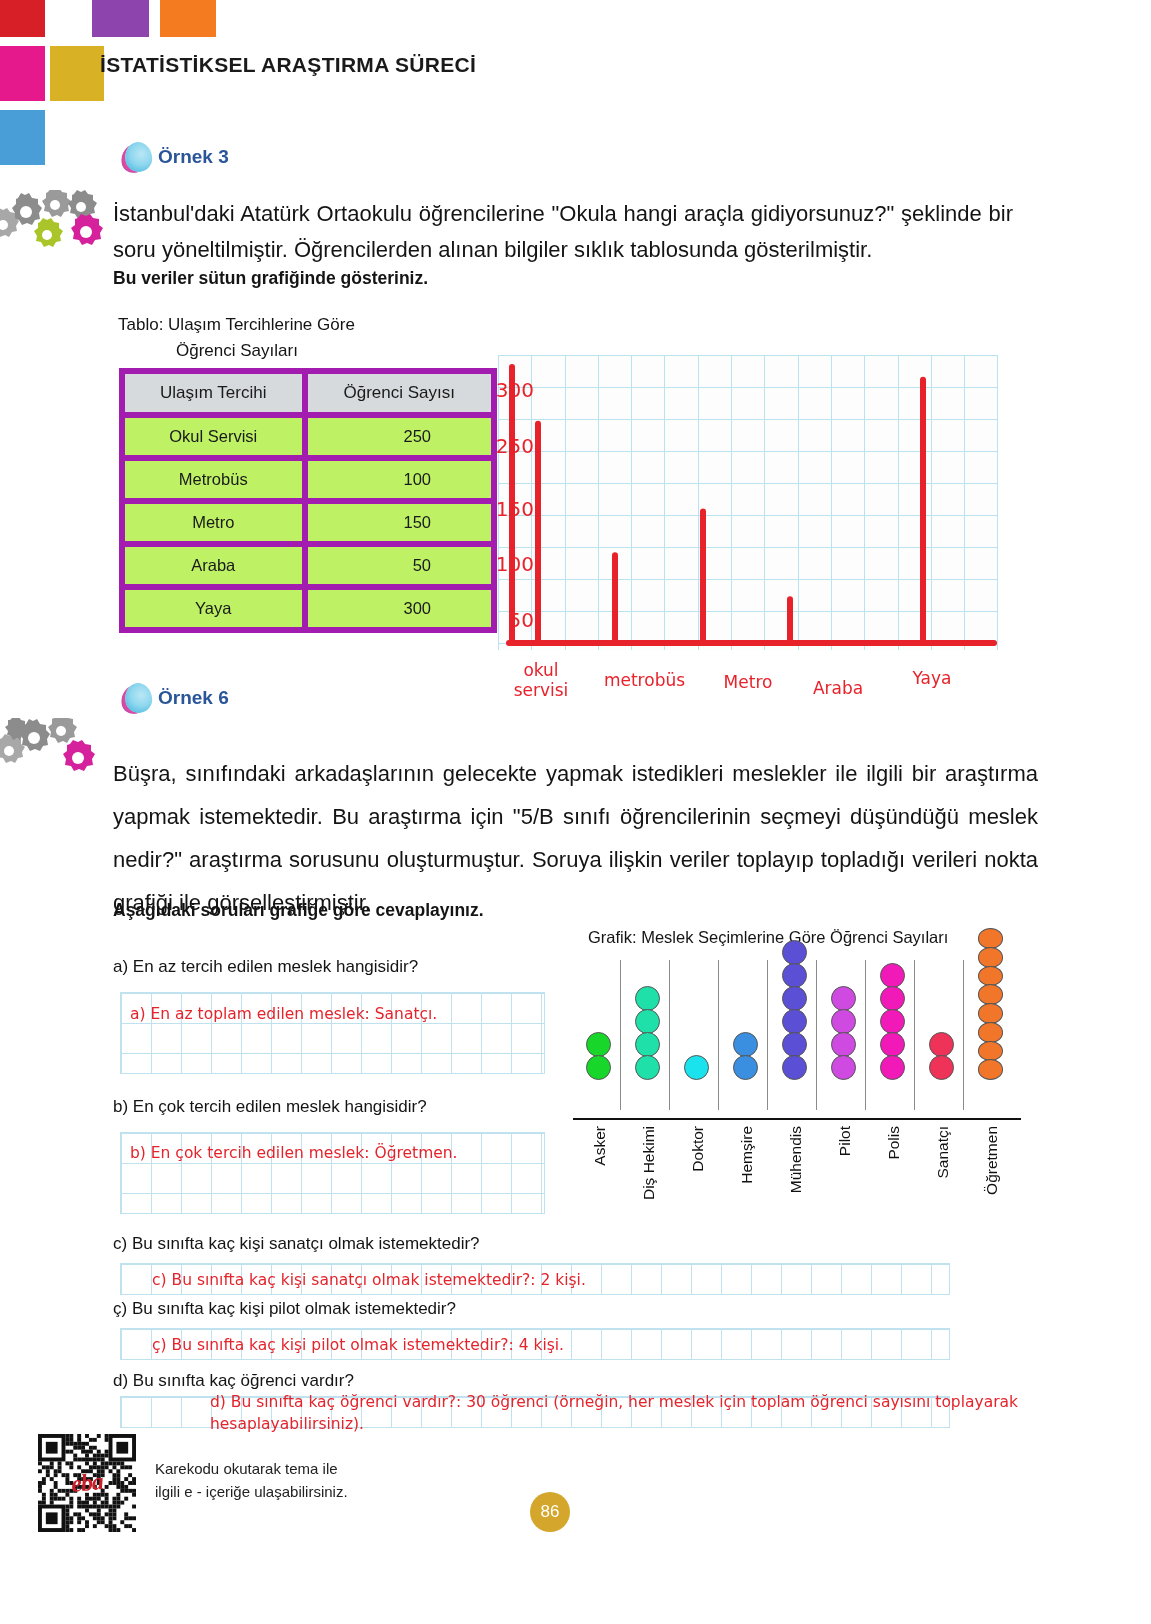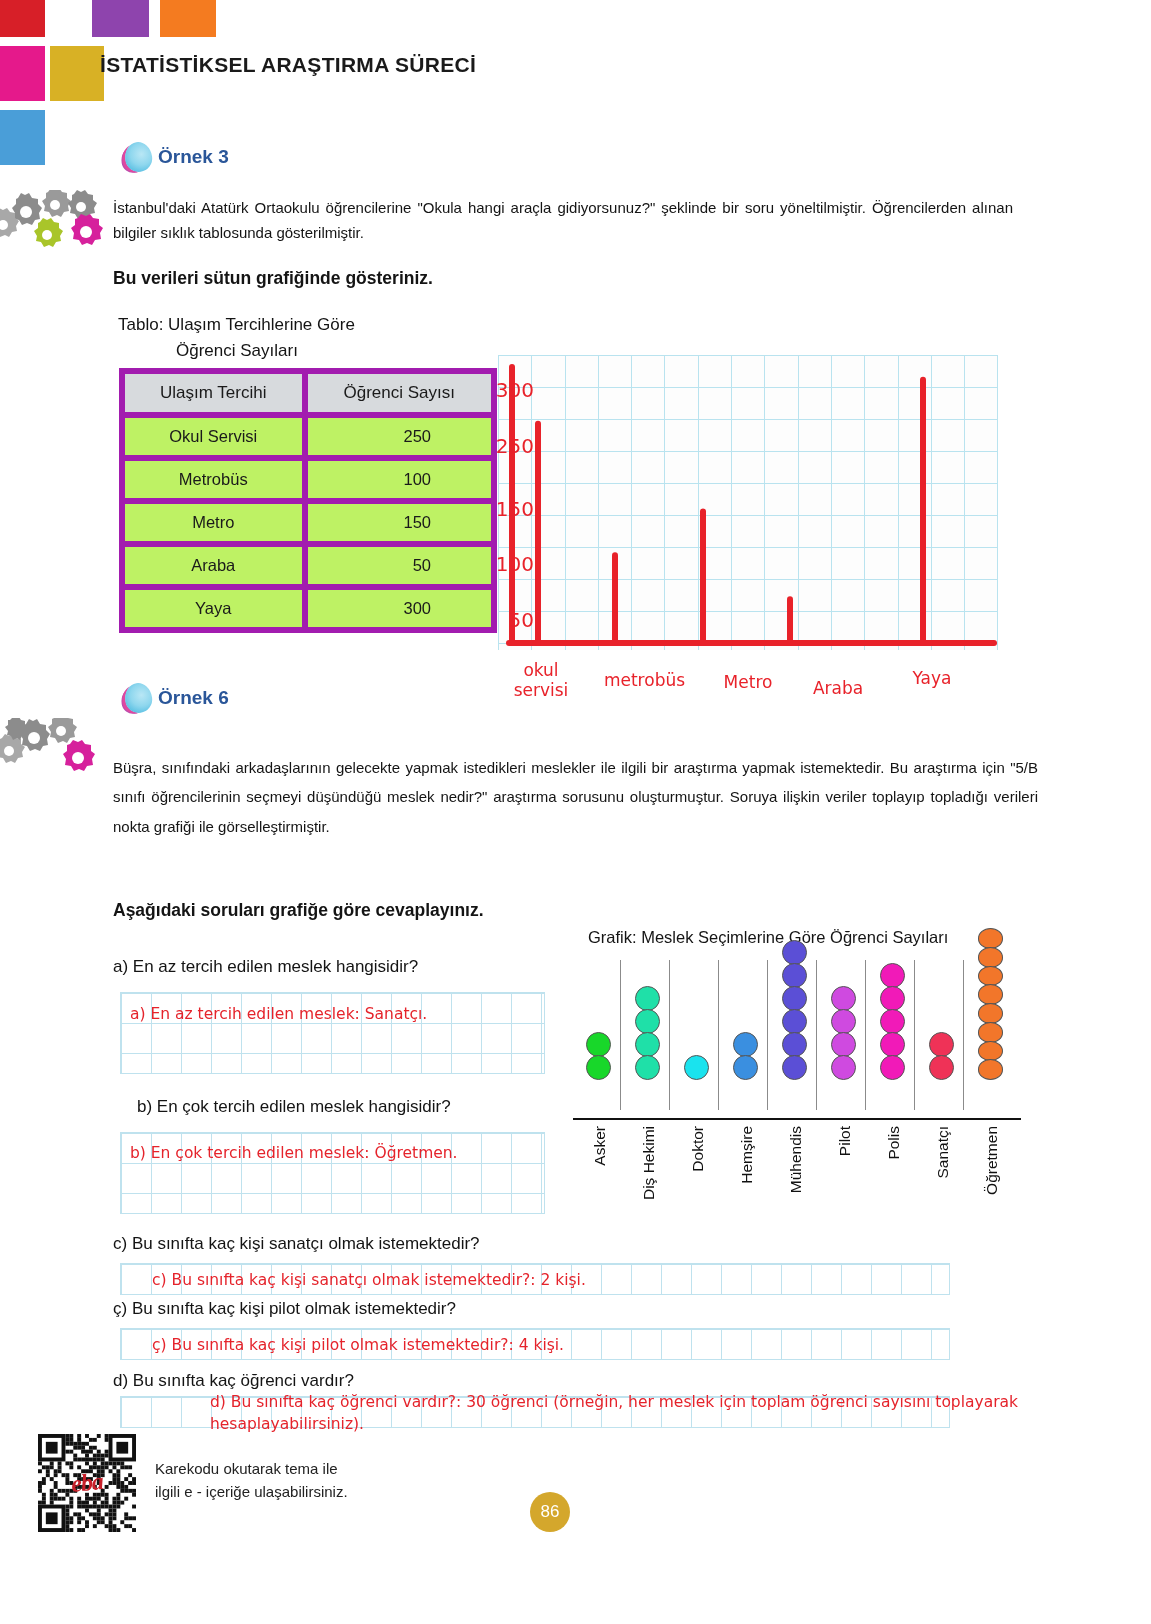--- a/index.html
+++ b/index.html
@@ -40,21 +40,21 @@
   #ornek6 { left:125px; top:683px; }
 
   
   .gears { position:absolute; }
   #gears1 { left:-4px; top:190px; }
   #gears2 { left:-4px; top:718px; }
 
   
   .para {
     position:absolute;
-    font-size:15px;
+    font-size:22px;
     line-height:1.65;
     color:#141414;
     text-align:justify;
   }
   #p5a { left:113px; top:196px; width:900px; }
   #p5b { left:113px; top:264px; width:900px; font-weight:bold; font-size:17.5px; }
   #p6a { left:113px; top:753px; width:925px; line-height:1.95; }
   #p6b { left:113px; top:896px; width:900px; font-weight:bold; font-size:17.5px; }
 
   
@@ -211,21 +211,21 @@
     <circle cx="82" cy="40" r="6" fill="#fff"></circle>
   </svg>
 </div>
 
 <div class="ornek" id="ornek5">
   <span class="ornek-egg"></span>
   <span class="ornek-label">Örnek 3</span>
 </div>
 
 <div class="para" id="p5a">İstanbul'daki Atatürk Ortaokulu öğrencilerine "Okula hangi araçla gidiyorsunuz?" şeklinde bir soru yöneltilmiştir. Öğrencilerden alınan bilgiler sıklık tablosunda gösterilmiştir.</div>
-<div class="para" id="p5b">Bu verileri sütun grafiğinde gösteriniz.</div>
+<div class="para" id="p5b">Bu veriler sütun grafiğinde gösteriniz.</div>
 
 <div class="tbl-caption">
   <span>Tablo: Ulaşım Tercihlerine Göre</span>
   <span class="l2">Öğrenci Sayıları</span>
 </div>
 
 <table class="data">
   <thead>
     <tr>
       <th>Ulaşım Tercihi</th>
@@ -364,23 +364,23 @@
       <div class="dp-cat" style="left: 222px;">Mühendis</div>
       <div class="dp-cat" style="left: 271px;">Pilot</div>
       <div class="dp-cat" style="left: 320px;">Polis</div>
       <div class="dp-cat" style="left: 369px;">Sanatçı</div>
       <div class="dp-cat" style="left: 418px;">Öğretmen</div>
     </div>
 </div>
 
 <div class="q" style="left:113px; top:957px;">a) En az tercih edilen meslek hangisidir?</div>
 <div class="ansbox" style="left:120px; top:992px; width:425px; height:82px;"></div>
-<div class="ans-text" style="left:130px; top:1003px; width:410px;">a) En az tercih edilen meslek: Sanatçı.</div>
-
-<div class="q" style="left:113px; top:1097px;margin-left:24px;">b) En çok tercih edilen meslek hangisidir?</div>
+<div class="ans-text" style="left:130px; top:1003px; width:410px;">a) En az toplam edilen meslek: Sanatçı.</div>
+
+<div class="q" style="left:113px; top:1097px;">b) En çok tercih edilen meslek hangisidir?</div>
 <div class="ansbox" style="left:120px; top:1132px; width:425px; height:82px;"></div>
 <div class="ans-text" style="left:130px; top:1142px; width:410px;">b) En çok tercih edilen meslek: Öğretmen.</div>
 
 <div class="q" style="left:113px; top:1234px;">c) Bu sınıfta kaç kişi sanatçı olmak istemektedir?</div>
 <div class="ansbox" style="left:120px; top:1263px; width:830px; height:32px;"></div>
 <div class="ans-text" style="left:152px; top:1269px; width:700px;">c) Bu sınıfta kaç kişi sanatçı olmak istemektedir?: 2 kişi.</div>
 
 <div class="q" style="left:113px; top:1299px;text-align:center;">ç) Bu sınıfta kaç kişi pilot olmak istemektedir?</div>
 <div class="ansbox" style="left:120px; top:1328px; width:830px; height:32px;"></div>
 <div class="ans-text" style="left:152px; top:1334px; width:700px;">ç) Bu sınıfta kaç kişi pilot olmak istemektedir?: 4 kişi.</div>

